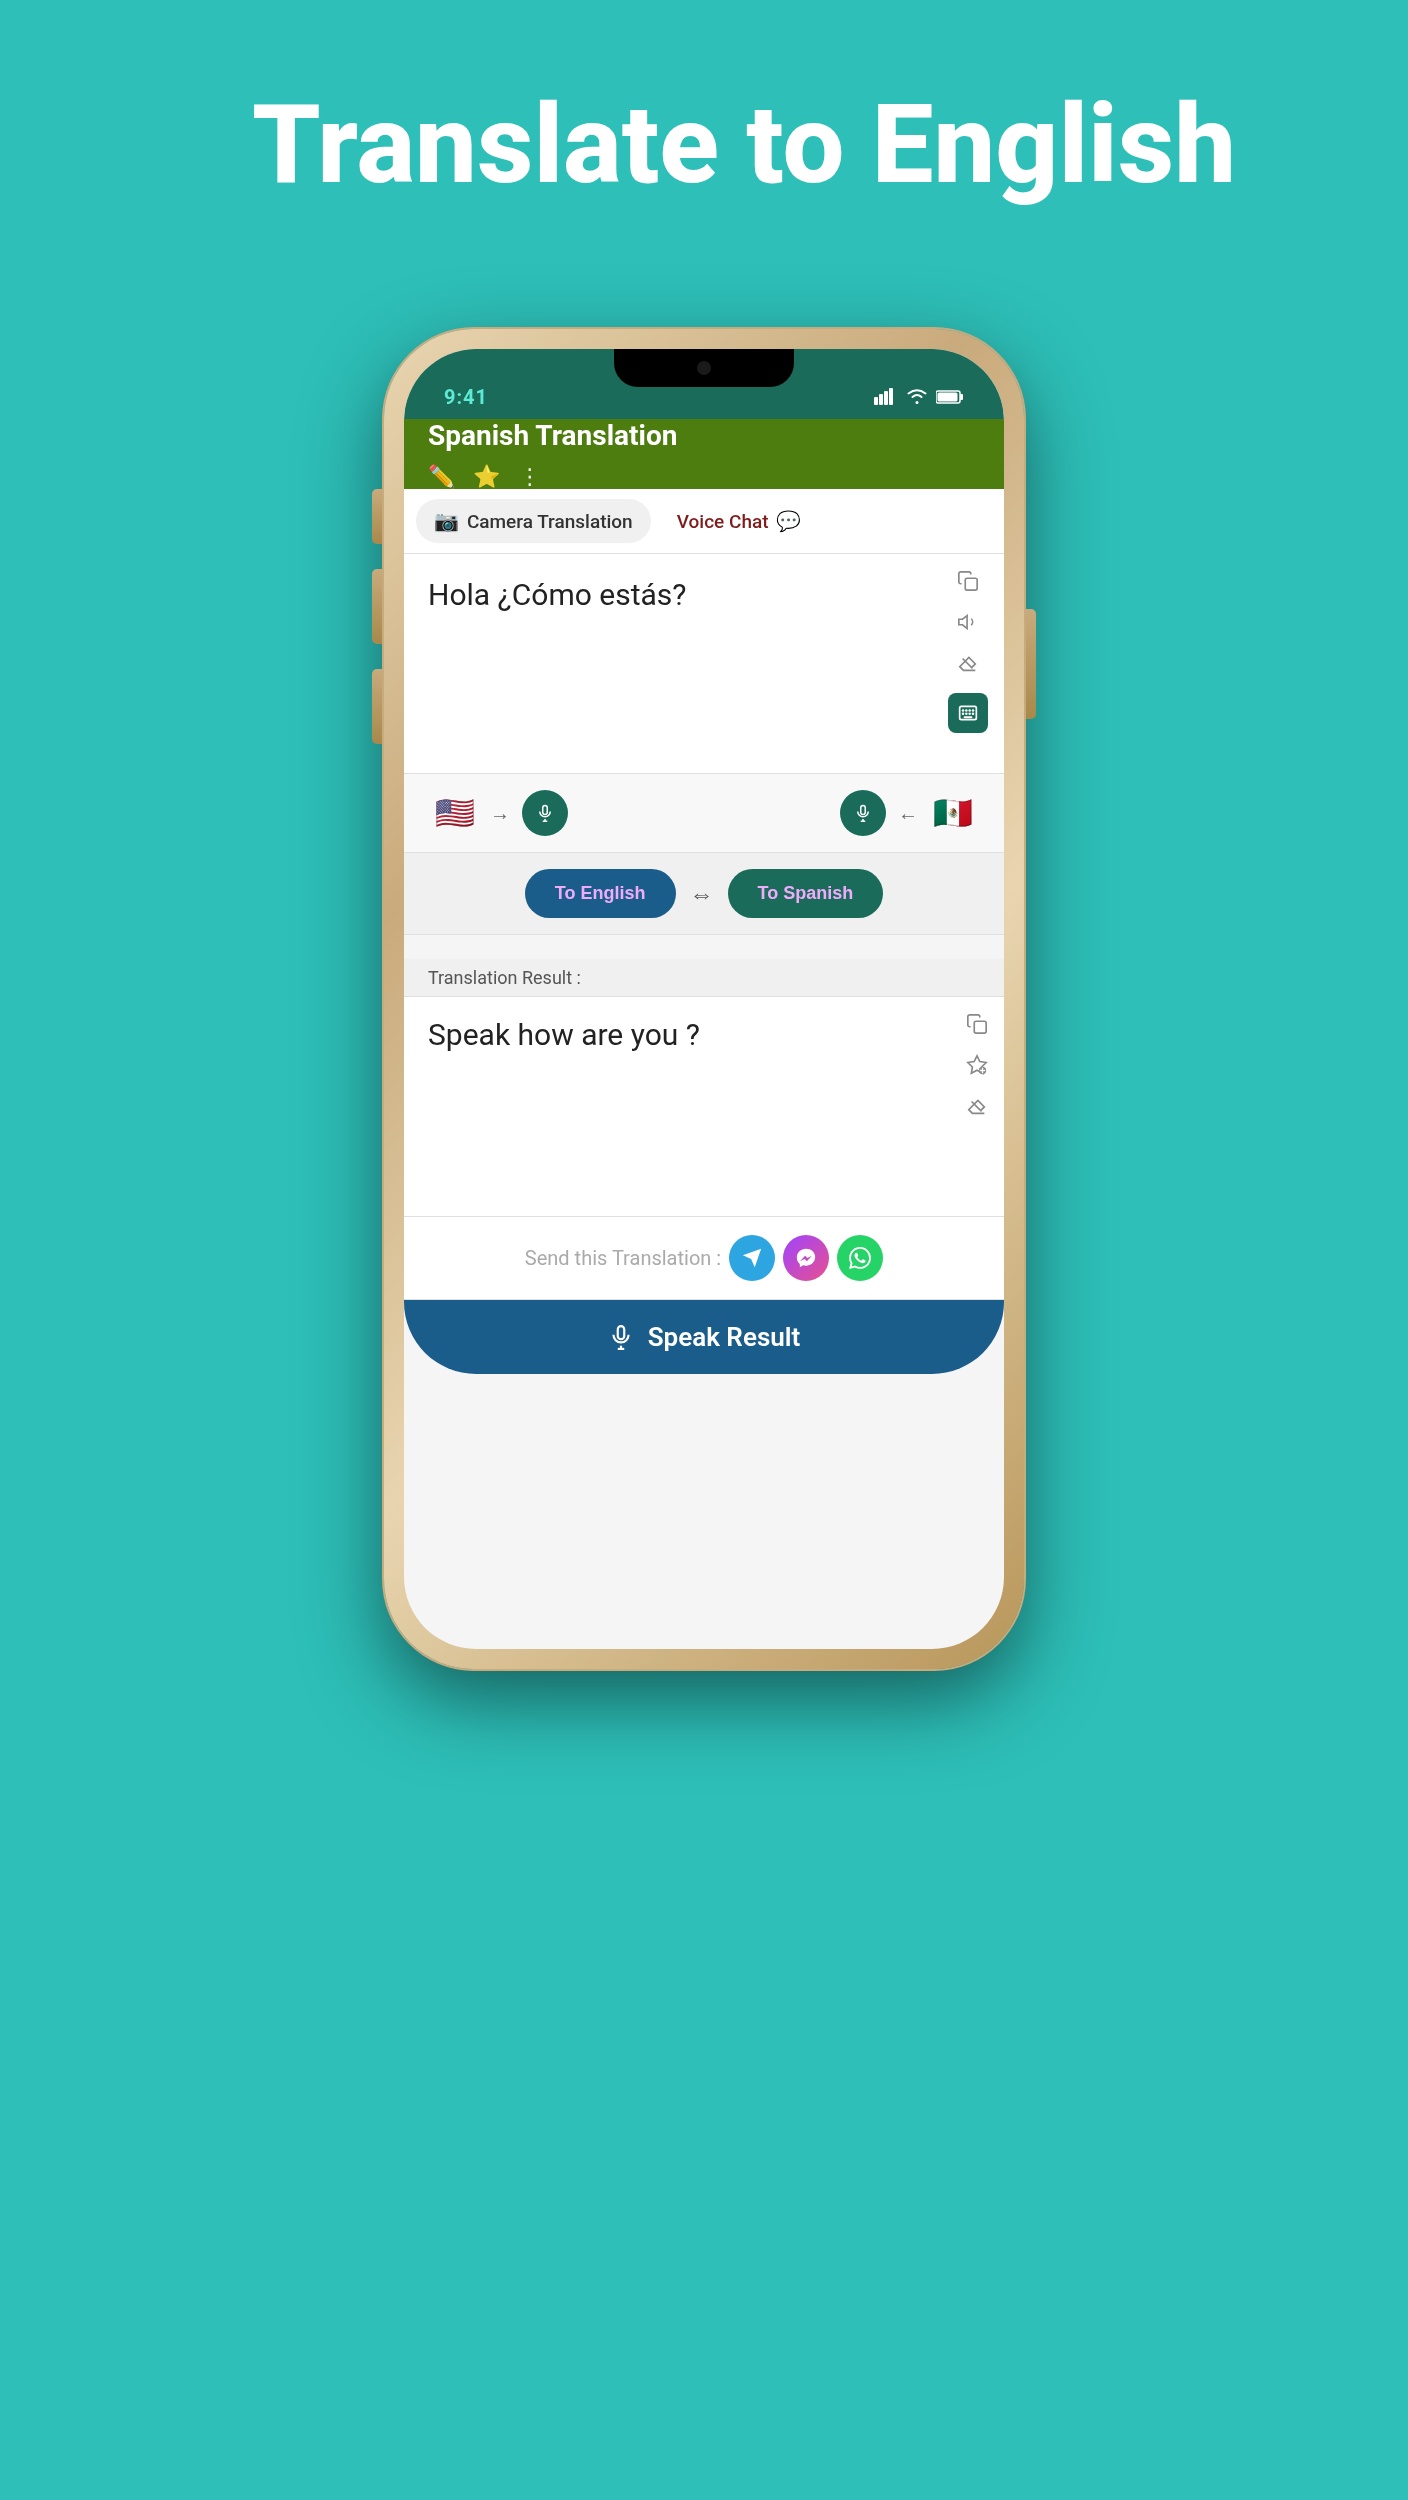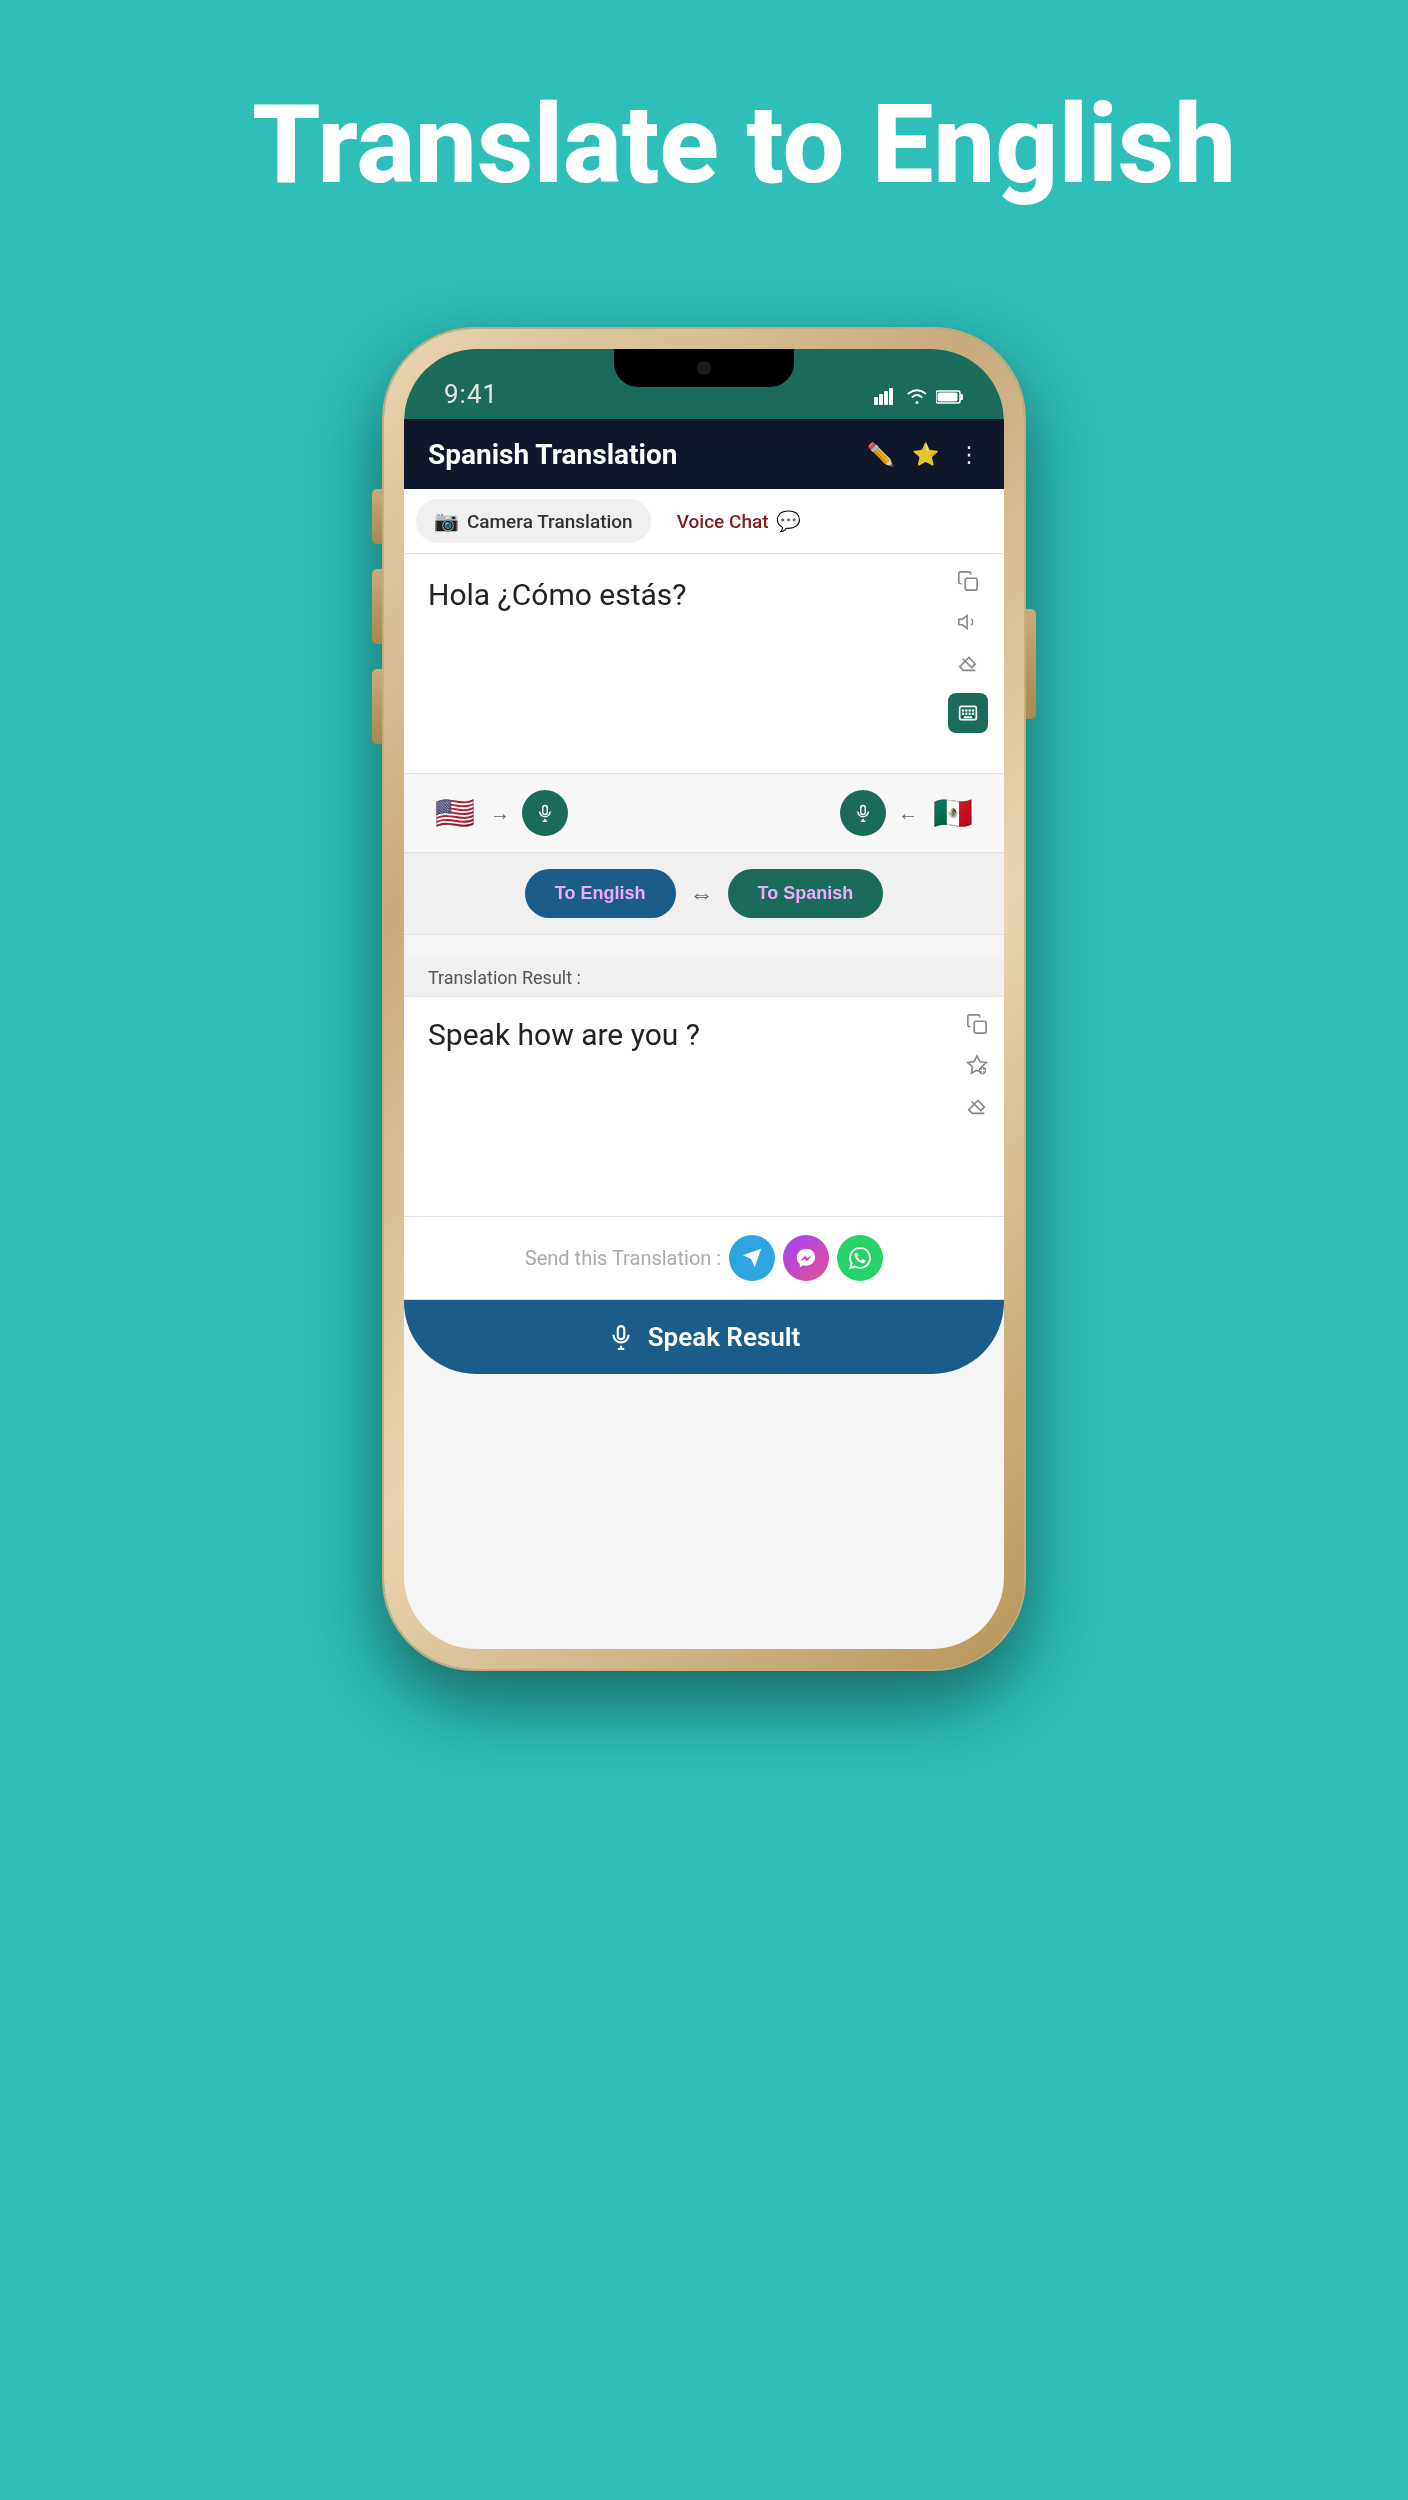--- a/index.html
+++ b/index.html
@@ -105,45 +105,46 @@
       top: 12px;
       left: 50%;
       transform: translateX(-50%);
       width: 14px;
       height: 14px;
       background: #1a1a1a;
       border-radius: 50%;
     }
 
     .status-time {
-      color: #e5e5e5;
-      font-size: 26px;
-      font-weight: 400;
+      color: #5eead4;
+      font-size: 20px;
+      font-weight: 700;
       letter-spacing: 1px;
     }
 
     .status-icons {
       display: flex;
       align-items: center;
       gap: 8px;
     }
 
     .status-icon {
       color: white;
       font-size: 18px;
     }
 
     
     .app-header {
-      background: #0f172a;
+      background: #4d7c0f;
       height: 70px;
       display: flex;
-      align-items: center;
+      align-items: flex-start;
       padding: 0 24px;
       justify-content: space-between;
+      flex-direction: column;
     }
 
     .app-title {
       color: white;
       font-size: 28px;
       font-weight: 700;
     }
 
     .header-icons {
       display: flex;

